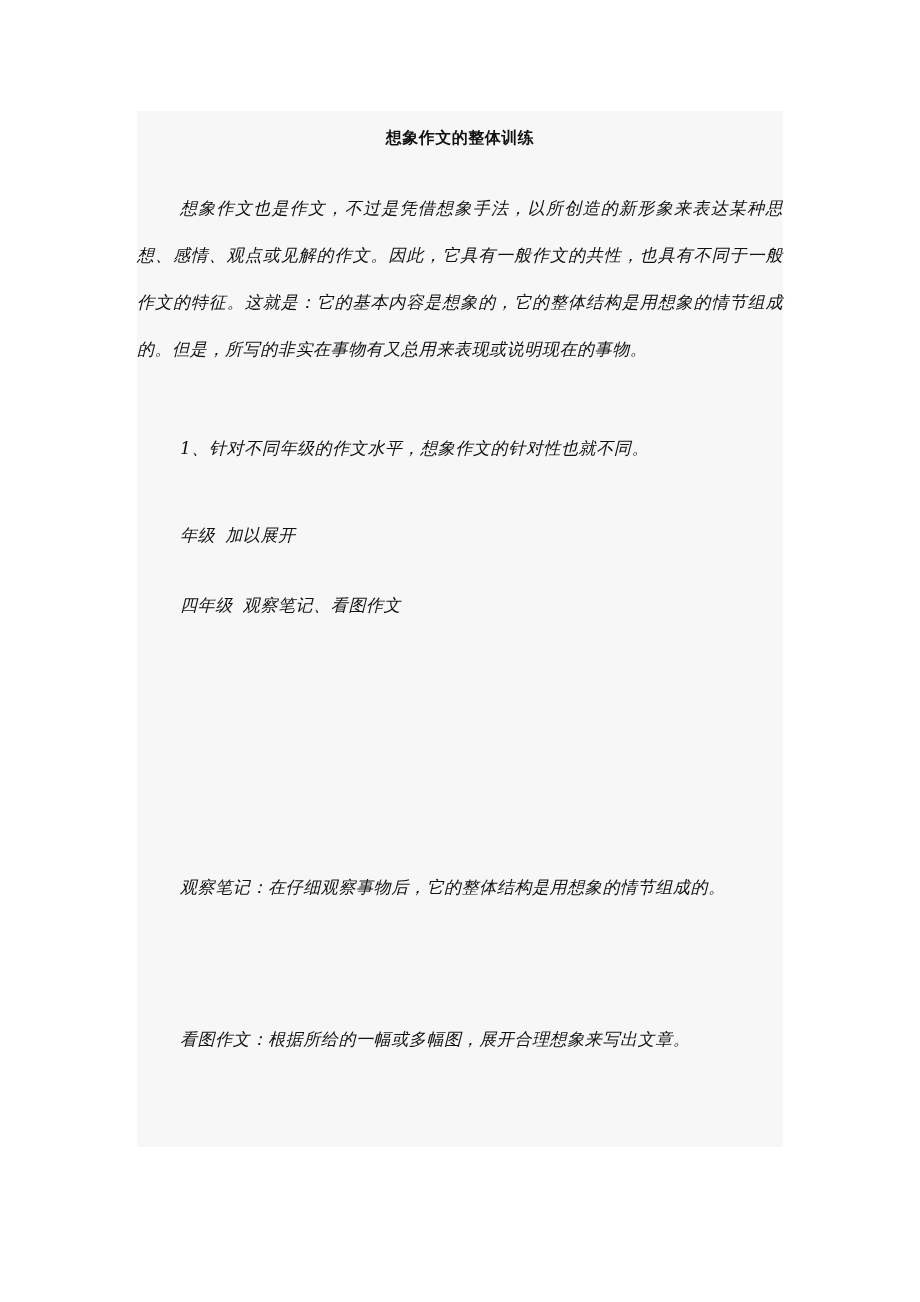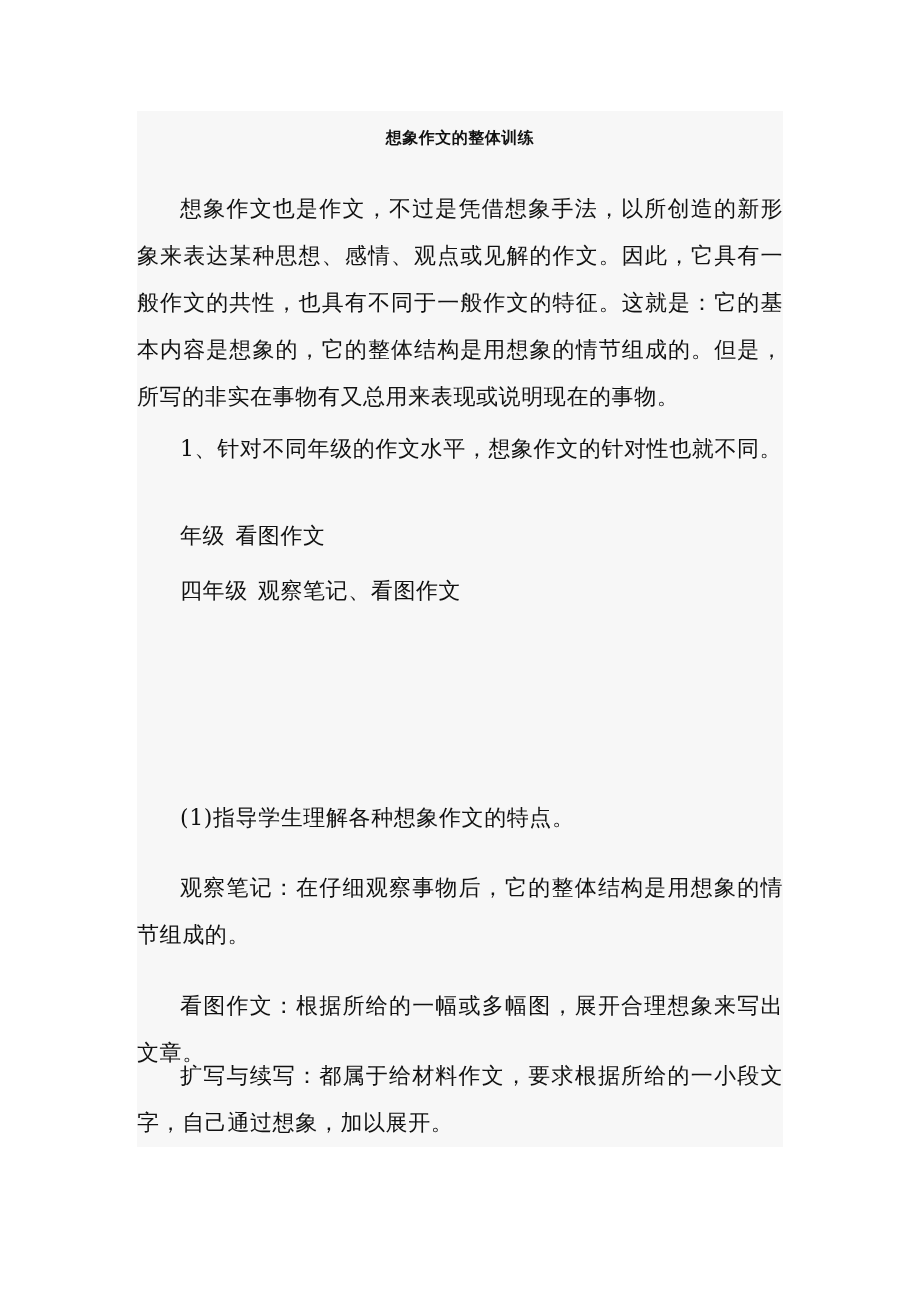--- a/index.html
+++ b/index.html
@@ -32,58 +32,57 @@
       font-family: "DejaVu Sans", "Liberation Sans", sans-serif;
       font-weight: bold;
       font-size: 16px;
       line-height: 26px;
       letter-spacing: 0.5px;
     }
     .para {
       position: absolute;
       left: 0;
       width: 646px;
-      font-size: 22px;
+      font-size: 17px;
       line-height: 47px;
       letter-spacing: 0.6px;
       text-align: justify;
       text-align-last: left;
+      font-style: italic;
     }
     .indent { text-indent: 43px; }
     .p-intro { top: 74px; }
     .p-s1 { top: 314px; }
     .p-grade-h { top: 401px; }
-    .p-grade4 { top: 456px; }
+    .p-grade4 { top: 471px; }
     .p-grade5 { top: 541px; }
     .p-s2 { top: 612px; }
     .p-s2-1 { top: 683px; }
     .p-obs { top: 753px; }
-    .p-pic { top: 871px; }
+    .p-pic { top: 905px; }
     .p-ext { top: 941px; }
     .gap { display: inline-block; width: 10px; }
     .gap2 { display: inline-block; width: 22px; }
   </style>
 </head>
 <body>
 
 <div class="page">
 
   <div class="title">想象作文的整体训练</div>
 
   <div class="para indent p-intro">想象作文也是作文，不过是凭借想象手法，以所创造的新形象来表达某种思想、感情、观点或见解的作文。因此，它具有一般作文的共性，也具有不同于一般作文的特征。这就是：它的基本内容是想象的，它的整体结构是用想象的情节组成的。但是，所写的非实在事物有又总用来表现或说明现在的事物。</div>
 
   <div class="para indent p-s1">1、针对不同年级的作文水平，想象作文的针对性也就不同。</div>
 
-  <div class="para indent p-grade-h"><span>年级</span><span class="gap"></span><span>看图作文</span></div>
+  <div class="para indent p-grade-h"><span>年级</span><span class="gap"></span><span>加以展开</span></div>
 
   <div class="para indent p-grade4"><span>四年级</span><span class="gap"></span><span>观察笔记、看图作文</span></div>
 
 
 
-  <div class="para indent p-s2-1">(1)指导学生理解各种想象作文的特点。</div>
 
   <div class="para indent p-obs">观察笔记：在仔细观察事物后，它的整体结构是用想象的情节组成的。</div>
 
   <div class="para indent p-pic">看图作文：根据所给的一幅或多幅图，展开合理想象来写出文章。</div>
 
-  <div class="para indent p-ext">扩写与续写：都属于给材料作文，要求根据所给的一小段文字，自己通过想象，加以展开。</div>
 
 </div>
 
 </body></html>

